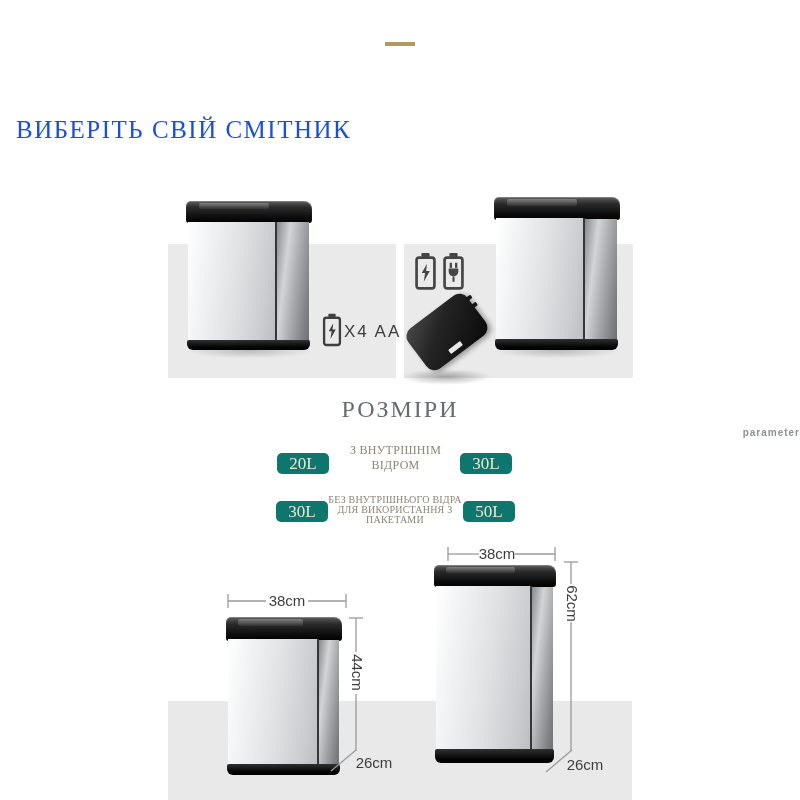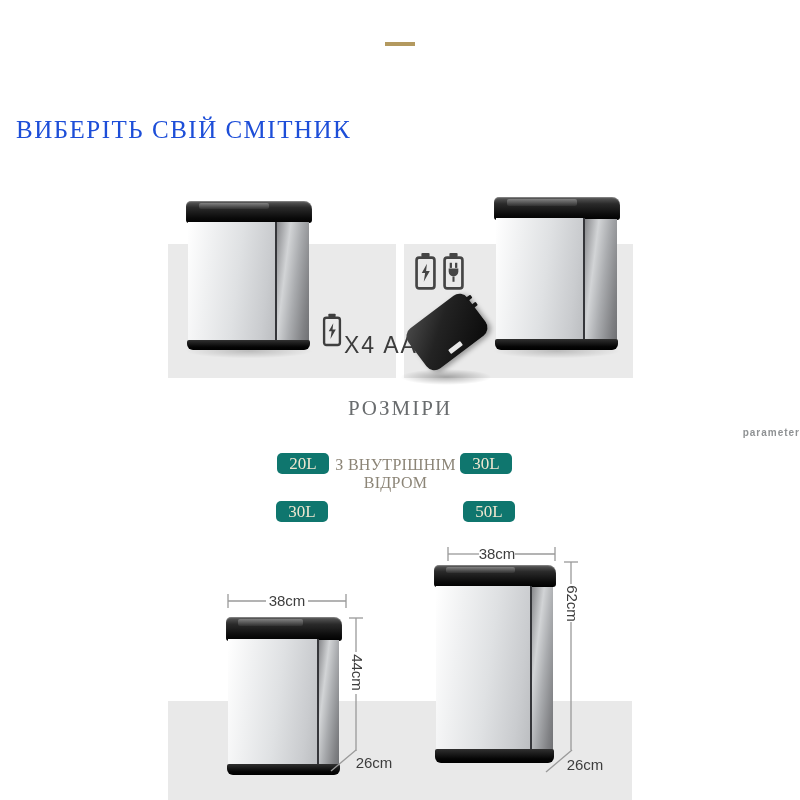--- a/index.html
+++ b/index.html
@@ -62,22 +62,22 @@
   .bin-top-right    { left:494px; top:197px; width:126px; height:153px; }
   .bin-bottom-left  { left:226px; top:617px; width:116px; height:158px; }
   .bin-bottom-right { left:434px; top:565px; width:122px; height:198px; }
 
   
   .icon-batt { position:absolute; z-index:3; }
   .batt-x4   { left:322px; top:311px; width:20px; height:38px; }
   .batt-r1   { left:414px; top:252px; width:23px; height:39px; }
   .batt-r2   { left:442px; top:252px; width:23px; height:39px; }
   .batt-label {
-    position:absolute; left:344px; top:332px; z-index:3;
-    font-size:23px; letter-spacing:2px; color:#3c3c3c;
+    position:absolute; left:344px; top:322px; z-index:3;
+    font-size:17px; letter-spacing:2px; color:#3c3c3c;
   }
 
   
   .adapter-wrap { position:absolute; left:398px; top:291px; width:105px; height:105px; z-index:3; }
   .adapter-shadow {
     position:absolute; left:2px; top:78px; width:92px; height:16px;
     background:radial-gradient(ellipse at center, rgba(0,0,0,0.30), rgba(0,0,0,0) 70%);
   }
   .adapter-body {
     position:absolute; left:12px; top:16px; width:74px; height:50px;
@@ -85,41 +85,41 @@
     border-radius:10px; transform:rotate(-37deg);
     box-shadow:2px 3px 5px rgba(0,0,0,0.35);
   }
   .adapter-usb { position:absolute; bottom:5px; left:27px; width:15px; height:5px; background:#e9e9e9; border-radius:1px; }
   .adapter-prong { position:absolute; right:-4px; width:6px; height:4px; background:#161616; border-radius:1px; }
   .adapter-prong.p1 { top:9px; } .adapter-prong.p2 { top:18px; }
 
   
   .sizes-title {
     position:absolute; top:396px; left:0; width:100%; margin:0; text-align:center;
-    font-family:"Liberation Serif", serif; font-weight:400; font-size:21px;
+    font-family:"Liberation Serif", serif; font-weight:400; font-size:24px;
     letter-spacing:2px; color:#696c6e;
   }
   .sizes-sub {
     position:absolute; top:427px; left:0; width:100%; text-align:right;
     font-size:10px; font-weight:bold; letter-spacing:1px; color:#8f9294;
   }
   .badge {
     position:absolute; width:52px; height:21px; line-height:22px; text-align:center;
     background:#0f766e; color:#eee6cf; border-radius:5px;
     font-family:"Liberation Serif", serif; font-size:17px;
   }
   .badge.b1 { left:277px; top:453px; }
   .badge.b2 { left:460px; top:453px; }
   .badge.b3 { left:276px; top:501px; }
   .badge.b4 { left:463px; top:501px; }
   .badge-label {
     position:absolute; text-align:center; color:#8c8577;
     font-family:"Liberation Serif", serif;
   }
-  .badge-label.l1 { left:333px; top:456px; width:125px; font-size:16px; letter-spacing:0.3px; }
+  .badge-label.l1 { left:333px; top:443px; width:125px; font-size:12px; letter-spacing:0.3px; }
   .badge-label.l2 { left:324px; top:495px; width:142px; font-size:10px; line-height:10px; letter-spacing:0.2px; }
 
   
   .dim-svg { position:absolute; left:0; top:0; width:800px; height:800px; z-index:4; pointer-events:none; }
   .dim {
     position:absolute; z-index:5; font-size:15px; color:#3d3d3d;
     font-family:"Liberation Sans", sans-serif; text-align:center;
   }
   .dim.w-small { left:267px; top:592px; width:40px; }
   .dim.h-small { left:335px; top:664px; width:44px; transform:rotate(90deg); }
@@ -192,20 +192,21 @@
   </div>
 
   <h2 class="sizes-title">РОЗМІРИ</h2>
   <div class="sizes-sub">parameter</div>
 
   <div class="badge b1">20L</div>
   <div class="badge-label l1">З ВНУТРІШНІМ ВІДРОМ</div>
   <div class="badge b2">30L</div>
 
   <div class="badge b3">30L</div>
+  <div class="badge-label l2">БЕЗ ВНУТРІШНЬОГО ВІДРА ДЛЯ ВИКОРИСТАННЯ З ПАКЕТАМИ</div>
   <div class="badge b4">50L</div>
 
   <div class="band"></div>
 
   <div class="bin frontal bin-bottom-left">
     <div class="lid"></div>
     <div class="body">
       <div class="front"></div>
       <div class="seam"></div>
       <div class="side"></div>

